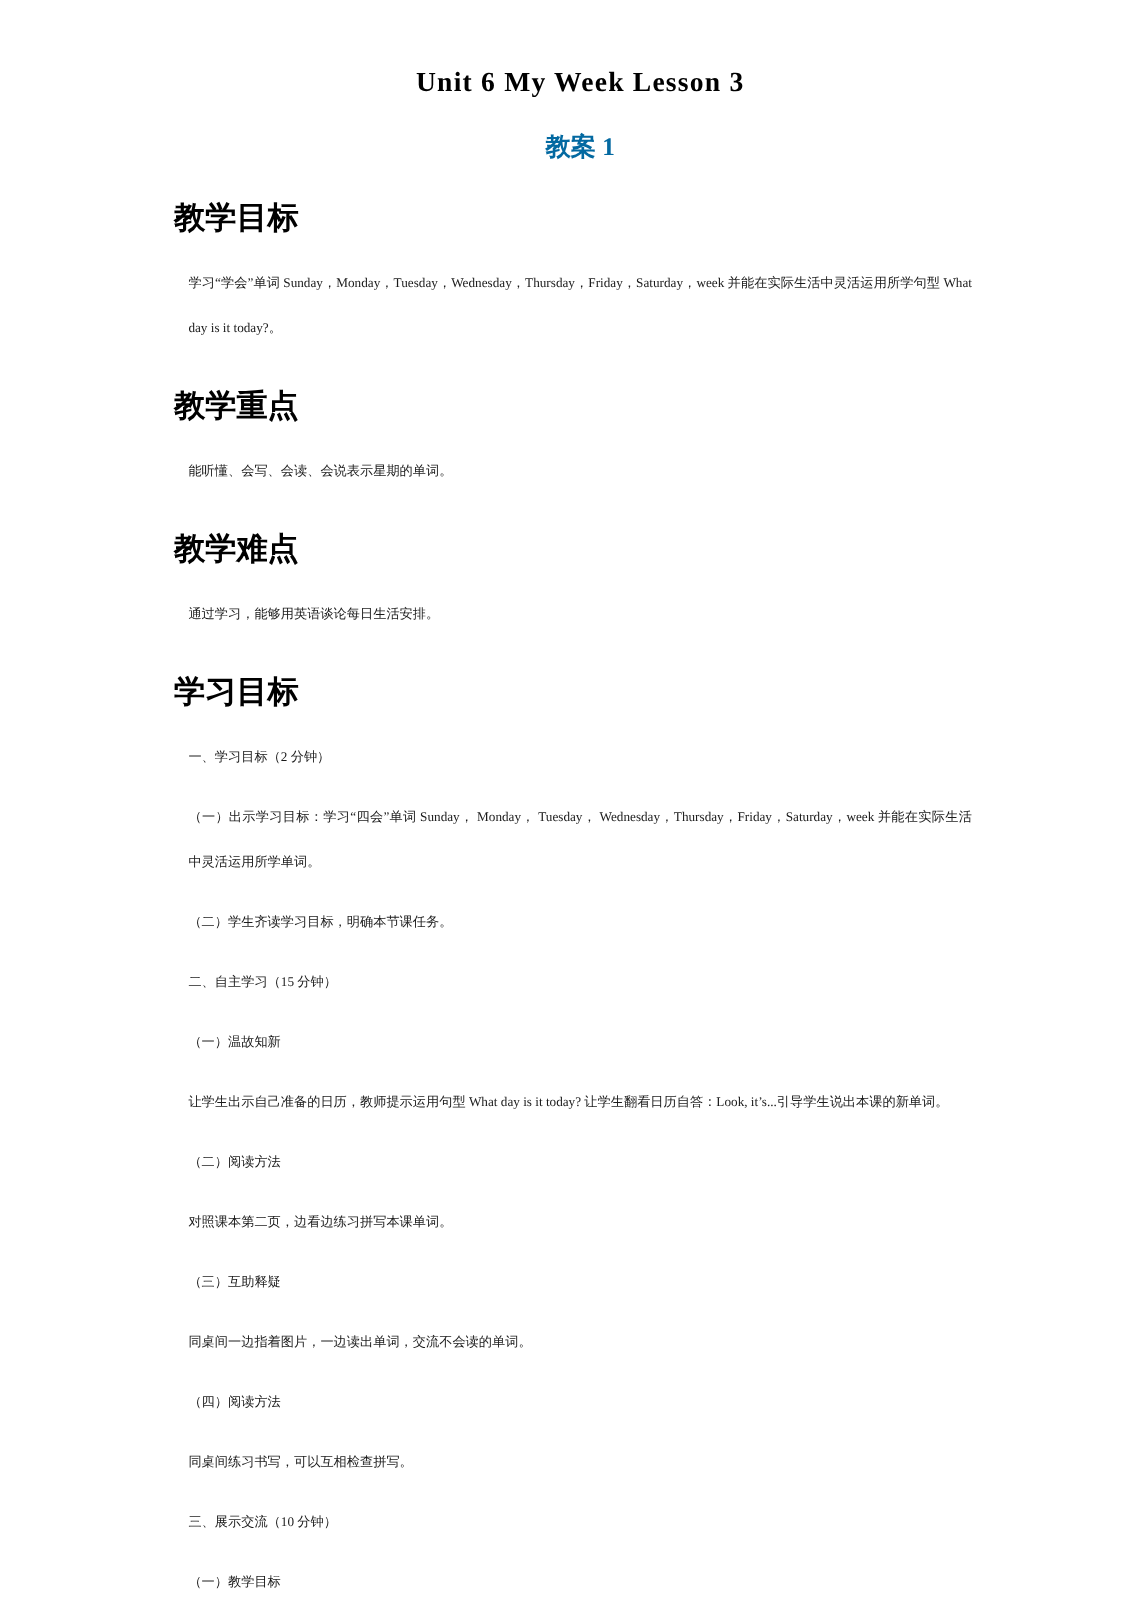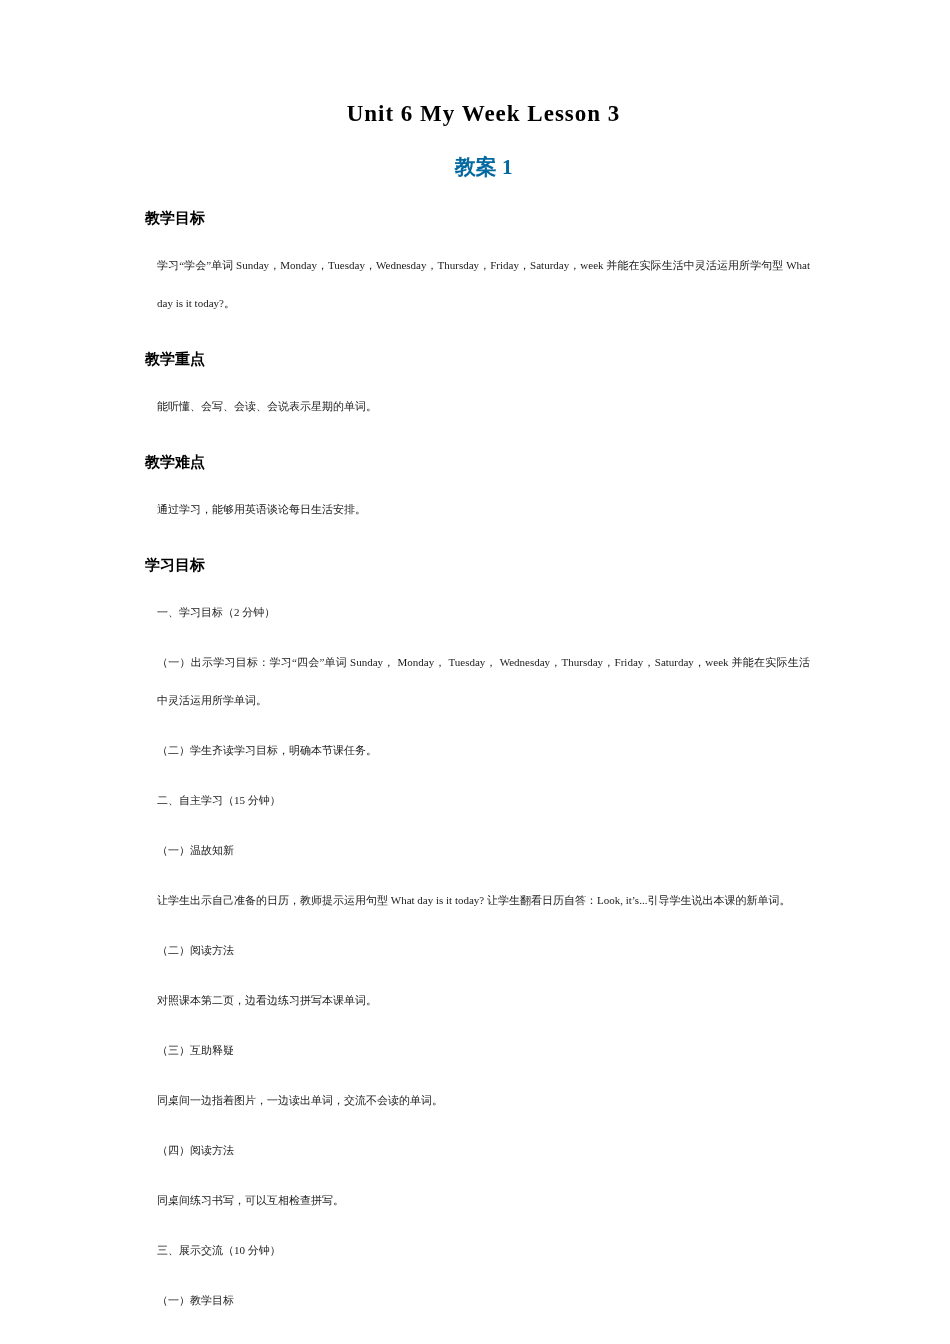--- a/index.html
+++ b/index.html
@@ -6,21 +6,21 @@
     margin: 0;
     padding: 0;
     background: #ffffff;
   }
   .page {
     position: relative;
     width: 950px;
     height: 1344px;
     background: #ffffff;
     box-sizing: border-box;
-    padding: 101px 128px 40px 145px;
+    padding: 56px 128px 40px 145px;
     font-family: "Liberation Serif", "DejaVu Serif", serif;
     color: #1a1a1a;
     overflow: hidden;
   }
   .doc-title {
     margin: 0 0 26px 0;
     text-align: center;
     font-size: 23px;
     font-weight: bold;
     letter-spacing: 1px;
@@ -28,21 +28,21 @@
   }
   .doc-subtitle {
     margin: 0 0 28px 0;
     text-align: center;
     font-size: 21px;
     font-weight: bold;
     color: #0369a1;
   }
   .section-heading {
     margin: 28px 0 18px 0;
-    font-size: 15px;
+    font-size: 26px;
     font-weight: bold;
     color: #000;
   }
   .para {
     margin: 12px;
     font-size: 11px;
     line-height: 38px;
     text-align: justify;
     color: #1a1a1a;
   }

